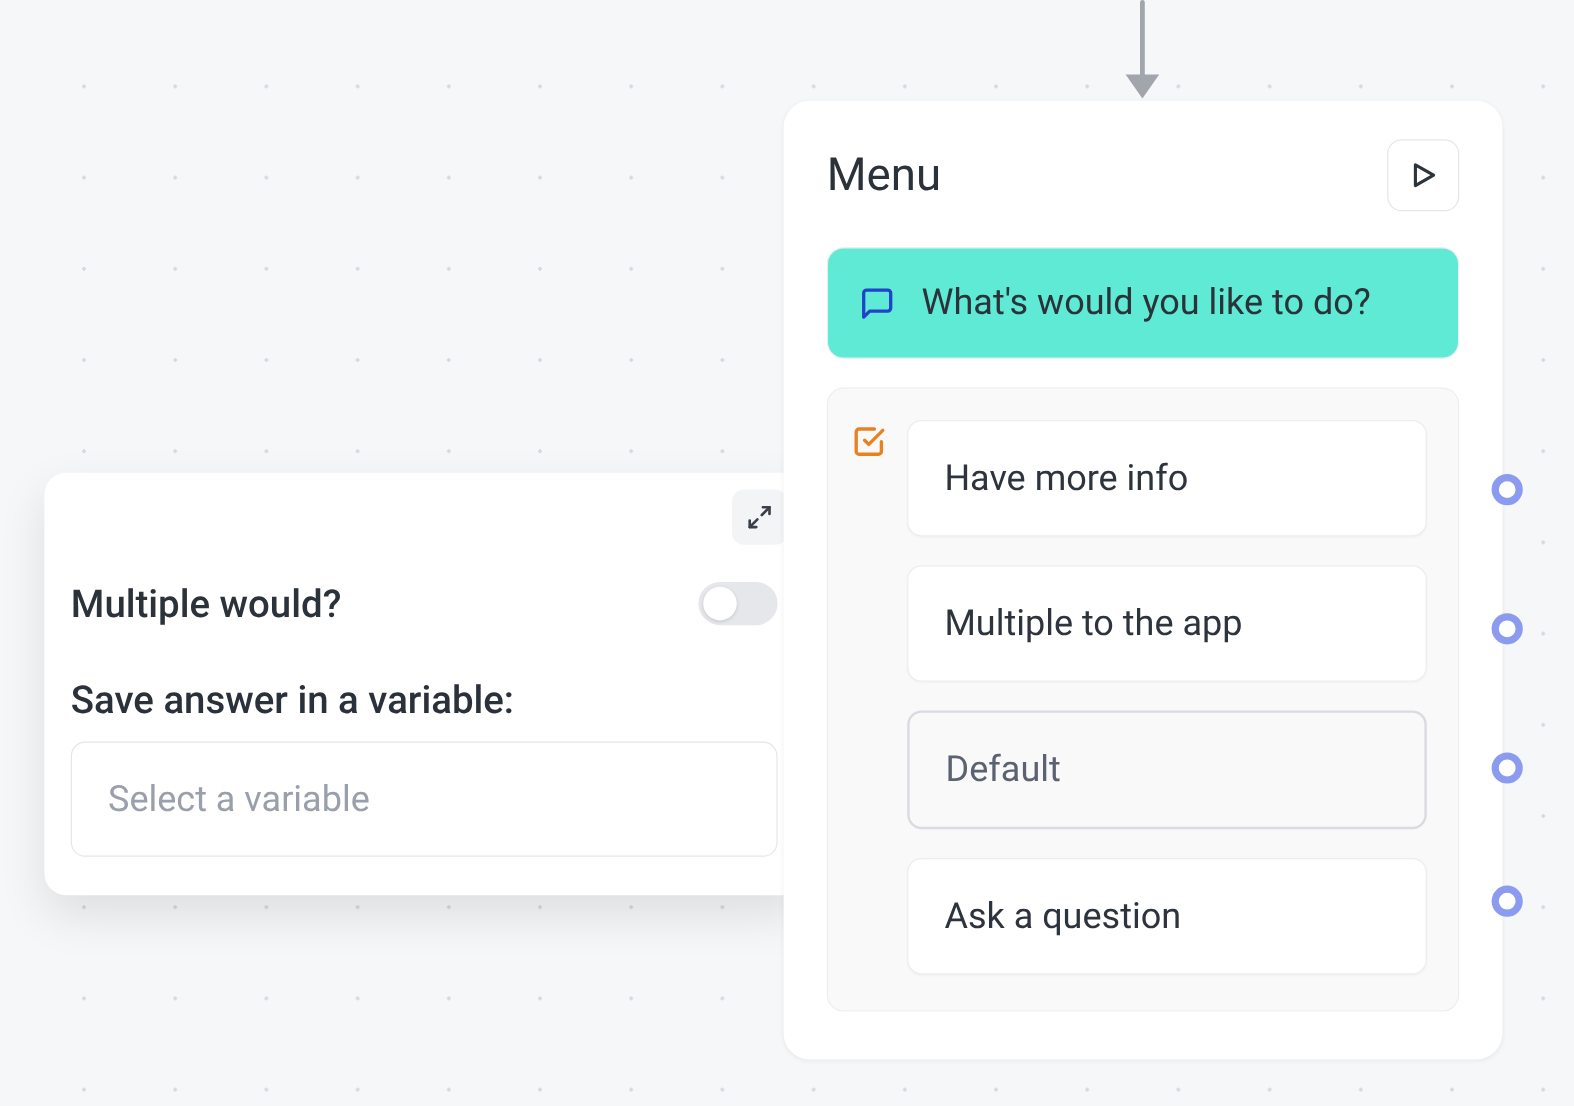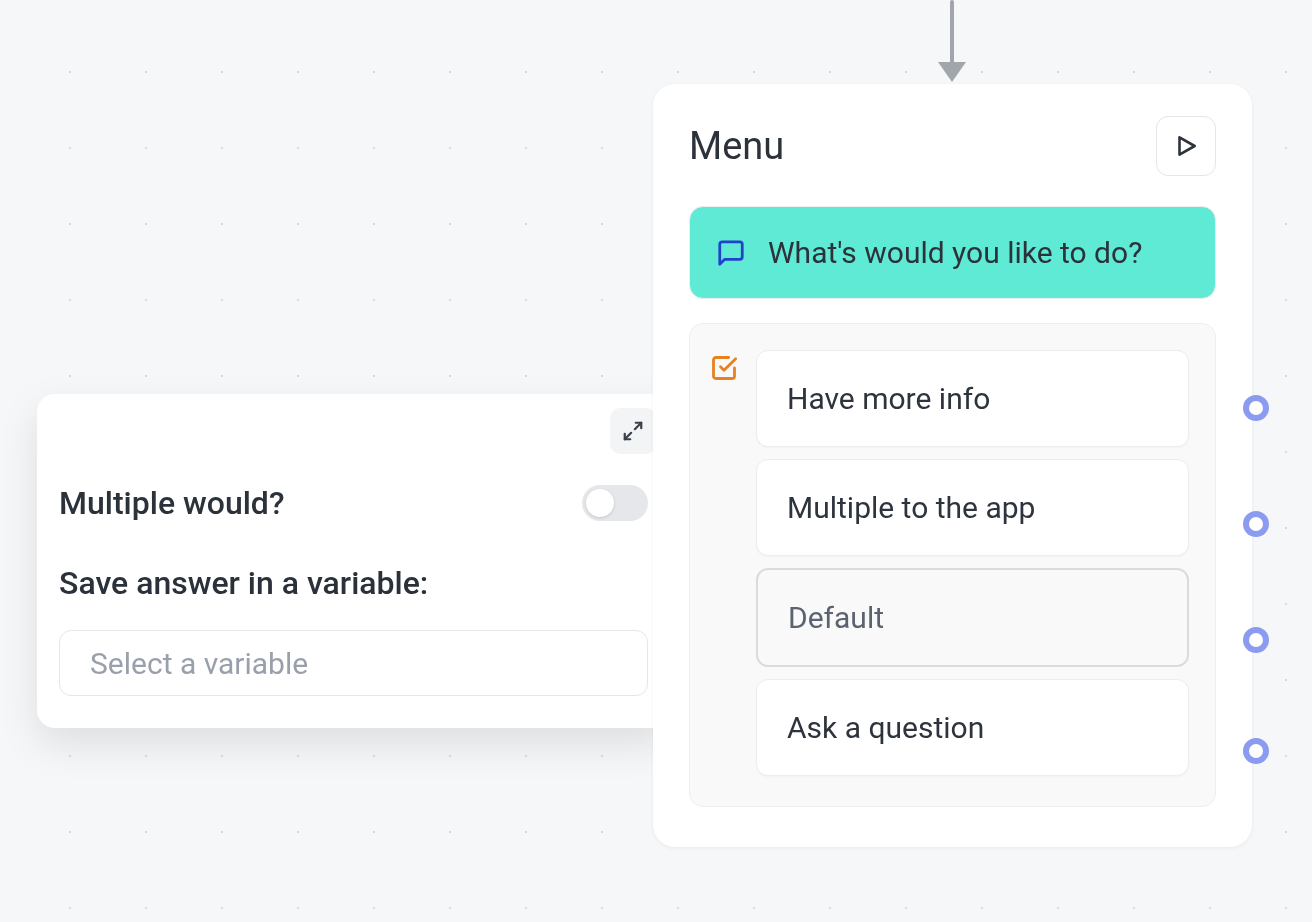--- a/index.html
+++ b/index.html
@@ -80,23 +80,23 @@
   }
 
   .save-label {
     font-size: 32px;
     font-weight: 500;
     color: #2a313a;
     margin-top: 42px;
   }
 
   .select-box {
-    margin-top: 28px;
+    margin-top: 16px;
     width: 100%;
-    height: 66px;
+    height: 96px;
     border: 1px solid #e4e6eb;
     border-radius: 12px;
     padding: 0 30px;
     display: flex;
     align-items: center;
     font-size: 30px;
     color: #9aa0ab;
     background: #fff;
     cursor: text;
   }
@@ -173,21 +173,21 @@
     gap: 16px;
   }
   .options-icon-col {
     flex: 0 0 30px;
     padding-top: 4px;
   }
   .options-list {
     flex: 1;
     display: flex;
     flex-direction: column;
-    gap: 12px;
+    gap: 24px;
   }
   .option-item {
     background: #fff;
     border: 1px solid #ecedf0;
     border-radius: 12px;
     padding: 30px 30px;
     font-size: 30px;
     color: #2e343d;
     box-shadow: 0 1px 2px rgba(0,0,0,0.03);
     cursor: pointer;

